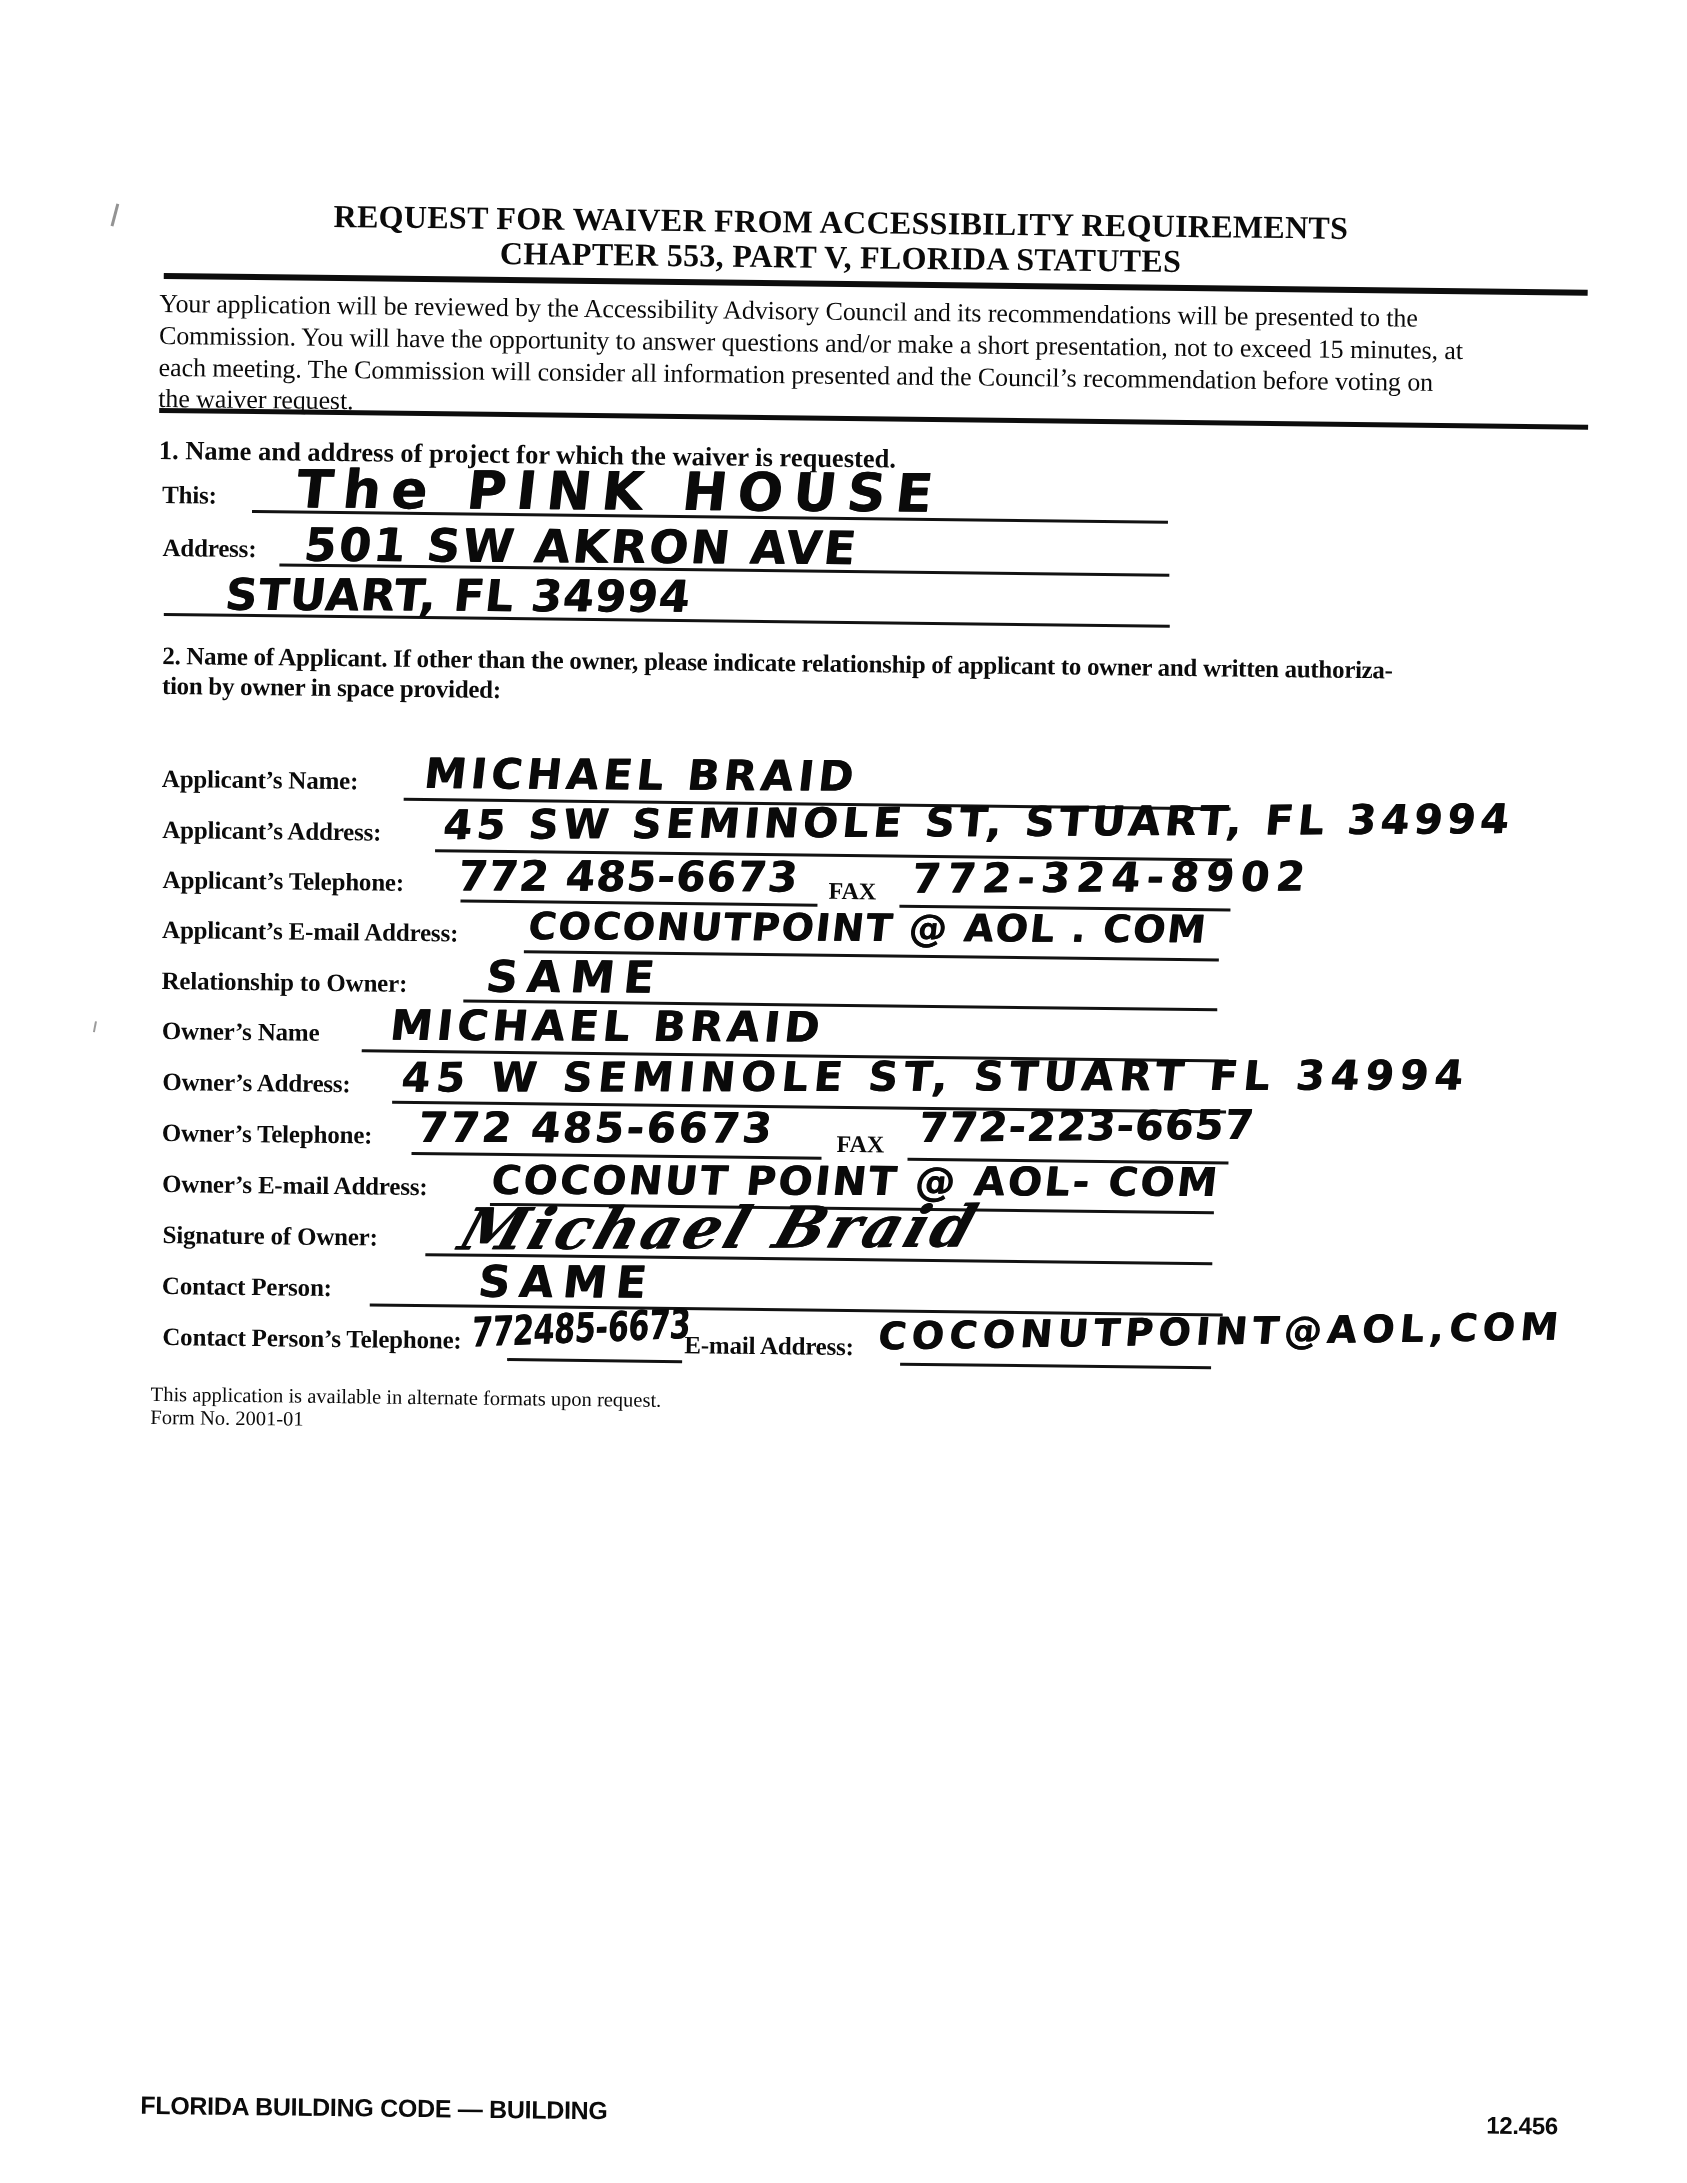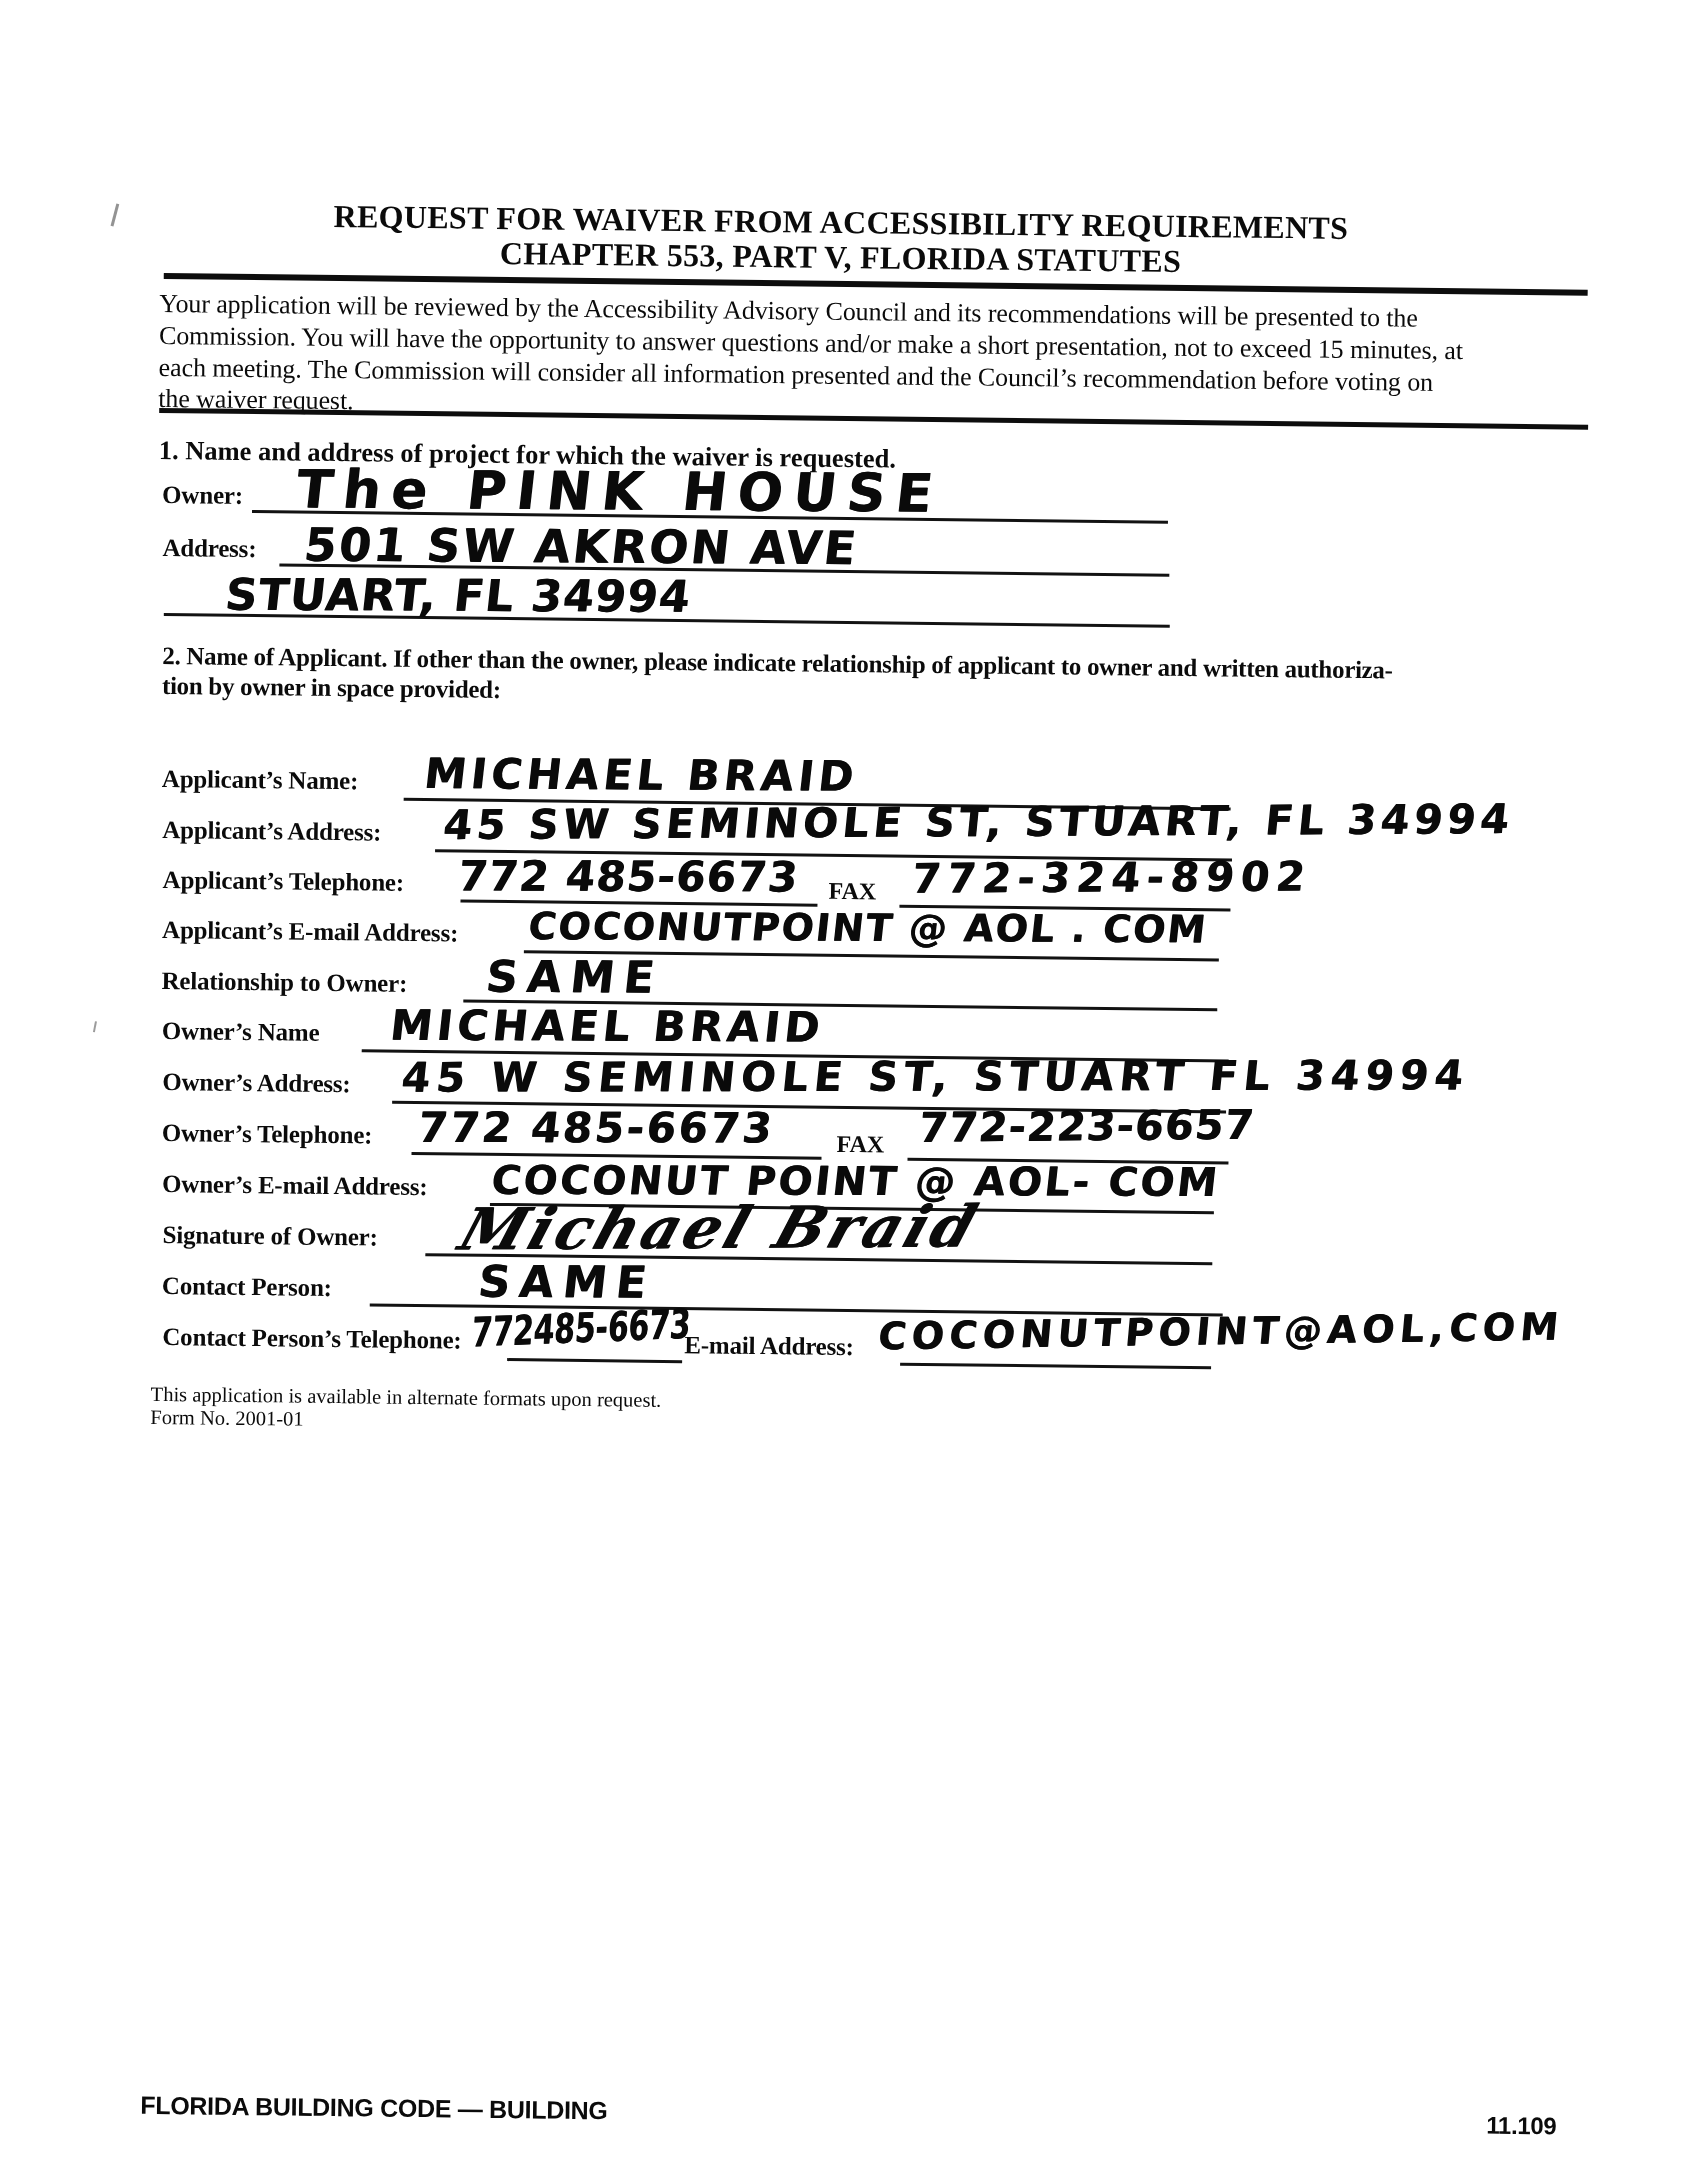--- a/index.html
+++ b/index.html
@@ -68,21 +68,21 @@
 
   <div class="abs intro" style="left:163px;top:289px;">Your application will be reviewed by the Accessibility Advisory Council and its recommendations will be presented to the</div>
   <div class="abs intro" style="left:163px;top:321px;">Commission.  You will have the opportunity to answer questions and/or make a short presentation, not to exceed 15 minutes, at</div>
   <div class="abs intro" style="left:163px;top:353px;">each meeting.  The Commission will consider all information presented and the Council’s recommendation before voting on</div>
   <div class="abs intro" style="left:163px;top:384px;">the waiver request.</div>
 
   <div class="rule" style="left:164px;top:408px;width:1429px;height:4.6px;"></div>
 
   <div class="abs h1" style="left:164px;top:435px;">1. Name and address of project for which the waiver is requested.</div>
 
-  <div class="abs lbl" style="left:168px;top:481px;">Owner:</div>
+  <div class="abs lbl" style="left:168px;top:481px;">This:</div>
   <div class="ul" style="left:258px;top:509px;width:916px;"></div>
   <div class="abs hw" style="left:299px;top:457px;font-size:53px;letter-spacing:10.6px;--r:-0.3deg;">The PINK HOUSE</div>
 
   <div class="abs lbl" style="left:169px;top:534px;">Address:</div>
   <div class="ul" style="left:286px;top:562px;width:890px;"></div>
   <div class="abs hw" style="left:308px;top:516px;font-size:46px;letter-spacing:2.6px;--r:-0.3deg;">501 SW AKRON AVE</div>
 
   <div class="ul" style="left:171px;top:613px;width:1006px;"></div>
   <div class="abs hw" style="left:230px;top:568px;font-size:44px;letter-spacing:1.3px;--r:-0.4deg;">STUART, FL 34994</div>
 
@@ -143,16 +143,16 @@
   <div class="ul" style="left:523px;top:1354px;width:175px;"></div>
   <div class="abs hw" style="left:486px;top:1305px;font-size:41px;letter-spacing:0px;--r:-3deg;--sx:0.72;">772485-6673</div>
   <div class="abs lbl" style="left:700px;top:1325px;">E-mail Address:</div>
   <div class="ul" style="left:916px;top:1354px;width:311px;"></div>
   <div class="abs hw" style="left:892px;top:1306px;font-size:38px;letter-spacing:5.3px;--r:-1.5deg;">COCONUTPOINT@AOL,COM</div>
 
   <div class="abs fn" style="left:167px;top:1383px;">This application is available in alternate formats upon request.</div>
   <div class="abs fn" style="left:167px;top:1406px;">Form No. 2001-01</div>
 
   <div class="abs footer" style="left:165px;top:2091px;">FLORIDA BUILDING CODE — BUILDING</div>
-  <div class="abs footer" style="left:1511px;top:2096px;font-size:24px;">11.109</div>
+  <div class="abs footer" style="left:1511px;top:2096px;font-size:24px;">12.456</div>
 
 </div>
 
 
 </body></html>

